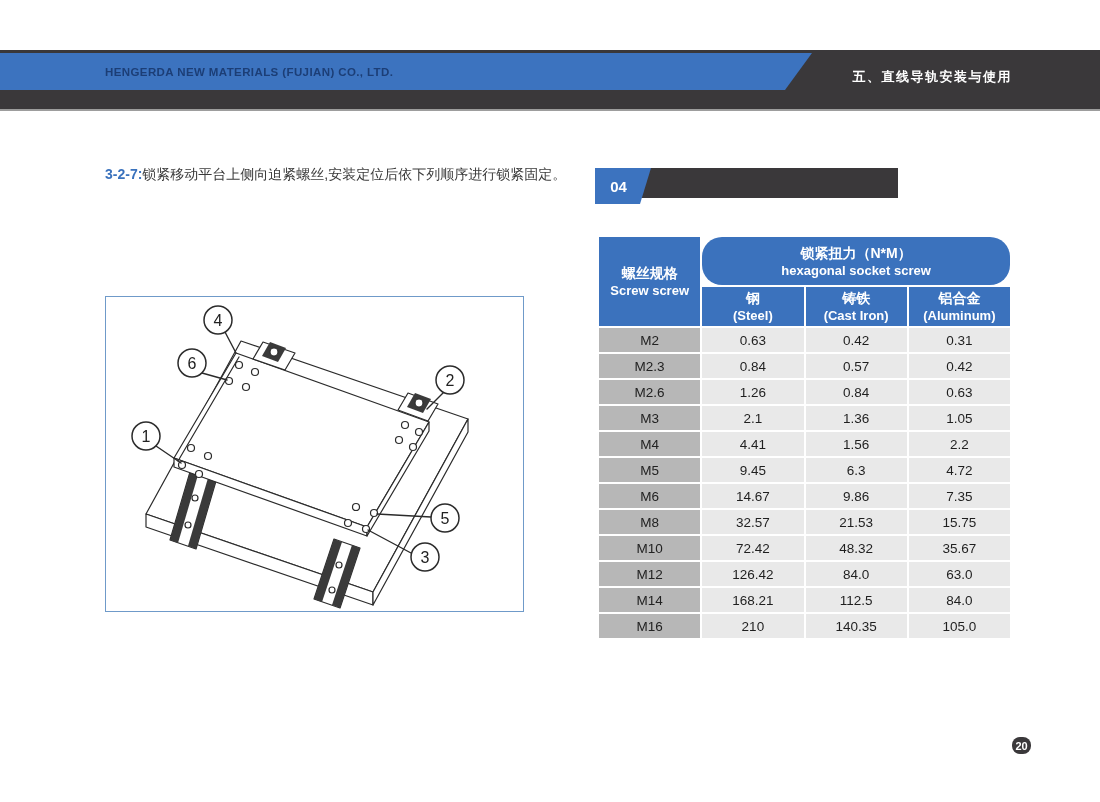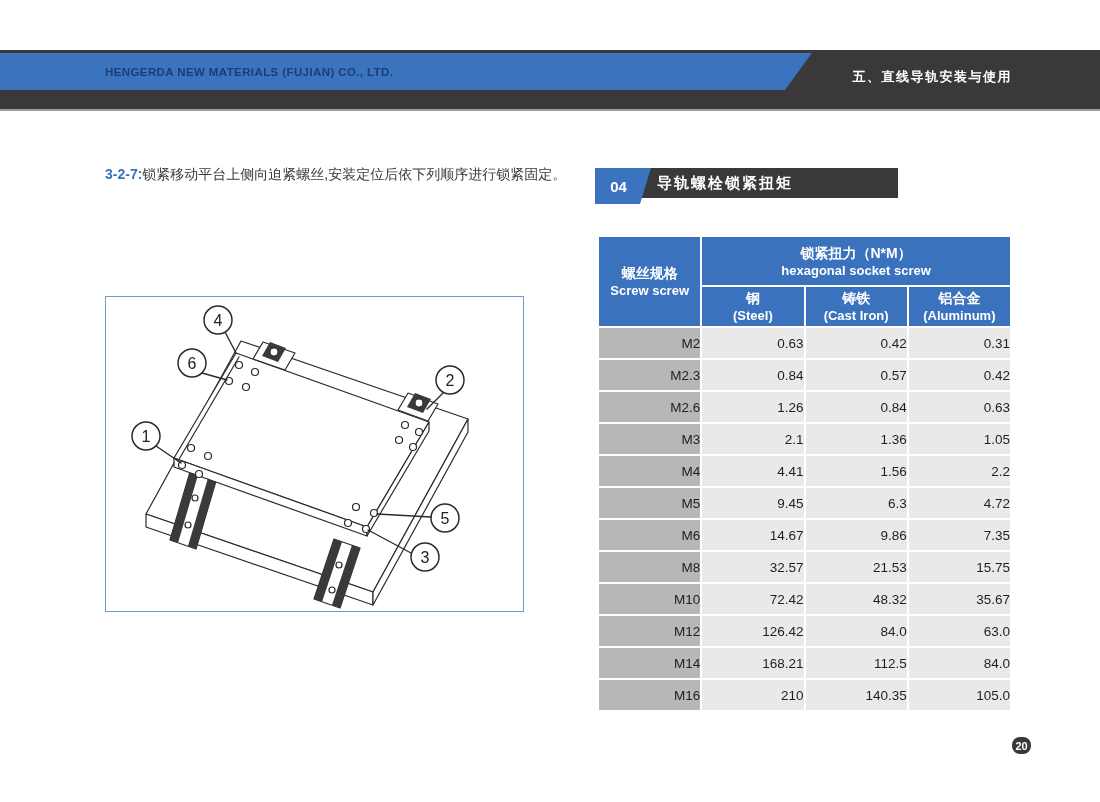--- a/index.html
+++ b/index.html
@@ -56,26 +56,26 @@
   .torque-table {
     position:absolute; left:597px; top:235px; width:415px;
     border-collapse:separate; border-spacing:2px;
     table-layout:fixed;
   }
   .torque-table th {
     background:#3b72bd; color:#fff; font-weight:bold;
     text-align:center; vertical-align:middle; padding:0;
   }
   .torque-table .th-screw { height:81px; }
-  .torque-table .th-group { height:48px; }
+  .torque-table .th-group { height:48px;border-radius:20px; }
   .torque-table .th-mat { height:39px; }
   .th-cn { display:block; font-size:14px; line-height:18px; }
   .th-en { display:block; font-size:13px; line-height:17px; font-weight:bold; }
   .torque-table td {
-    height:30px; text-align:right; vertical-align:middle;
+    height:24px; text-align:center; vertical-align:middle;
     font-size:13.5px; color:#1f1f1f; padding:0;
   }
   .torque-table td.size-cell { background:#b7b7b7; color:#222; }
   .torque-table td.val-cell  { background:#e9e9e9; }
 
   
   .page-num {
     position:absolute; left:1012px; top:737px; width:19px; height:17px;
     background:#3a383a; color:#fff; font-size:11px; font-weight:bold;
     display:flex; align-items:center; justify-content:center;border-radius:8px;
@@ -194,21 +194,20 @@
             <circle cx="86" cy="66" r="14" fill="#fff"></circle>
             <text class="callout-num" x="86" y="72" text-anchor="middle" stroke="none" fill="#222">6</text>
           </g>
         </g>
       </g>
     </svg>
   </div>
 
   <div class="sec-hdr">
     <div class="sec-num">04</div>
-    <div class="sec-title">导轨螺栓锁紧扭矩</div>
   </div>
 
   <table class="torque-table">
     <thead>
       <tr>
         <th class="th-screw" rowspan="2" style="width:25%;">
           <span class="th-cn">螺丝规格</span>
           <span class="th-en">Screw screw</span>
         </th>
         <th class="th-group" colspan="3">

